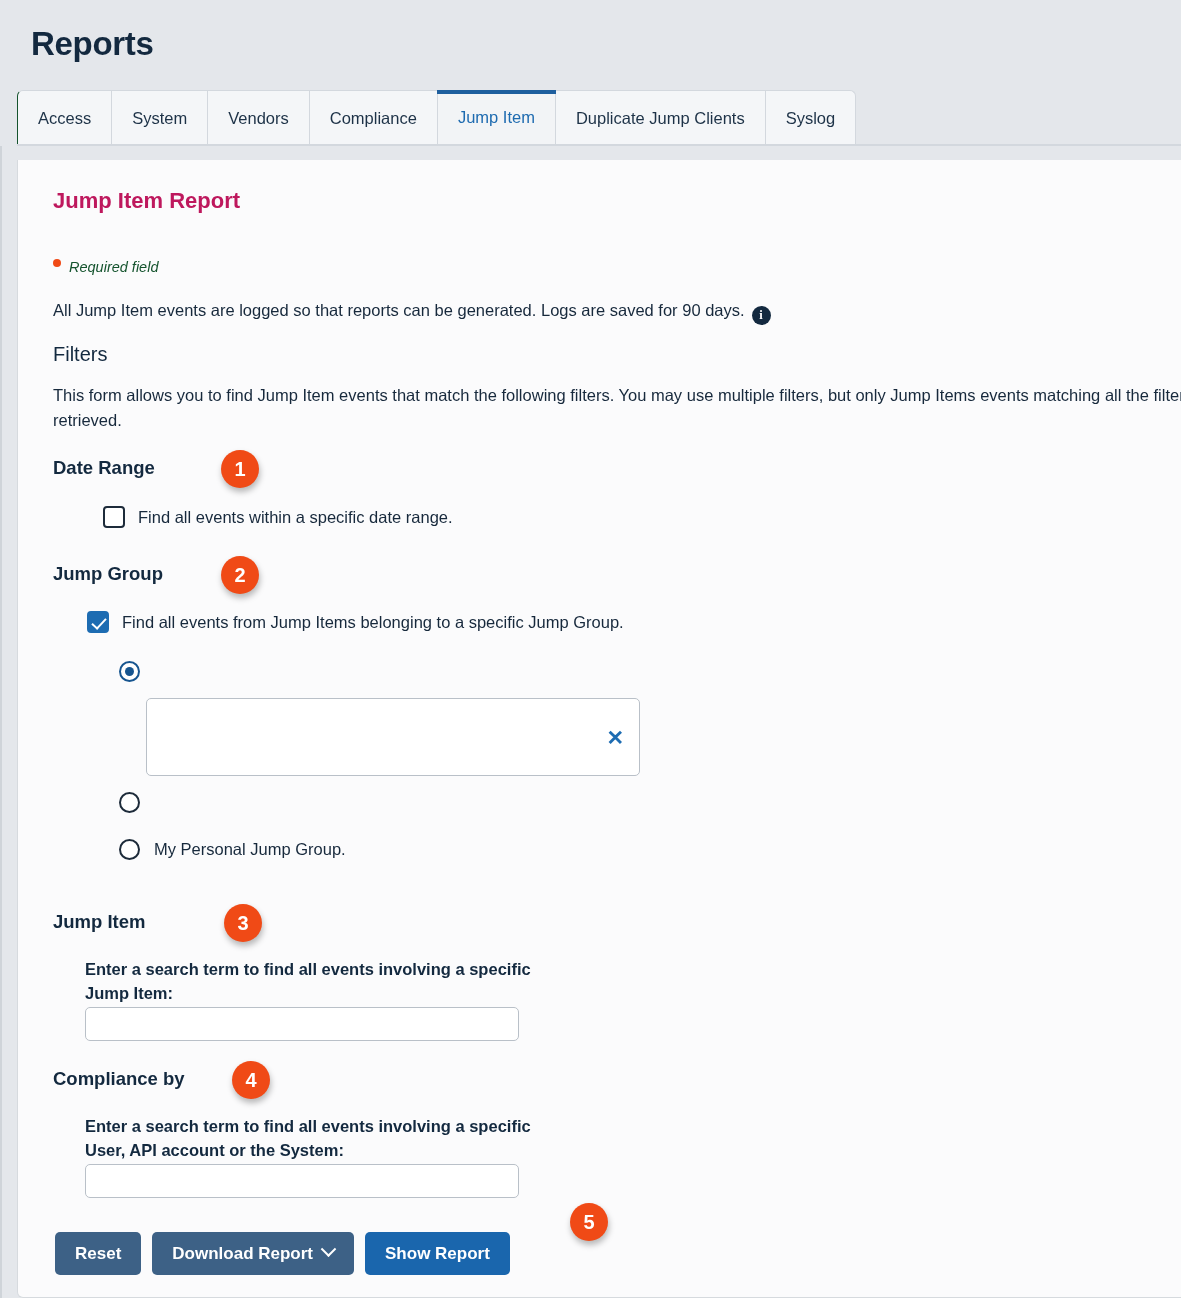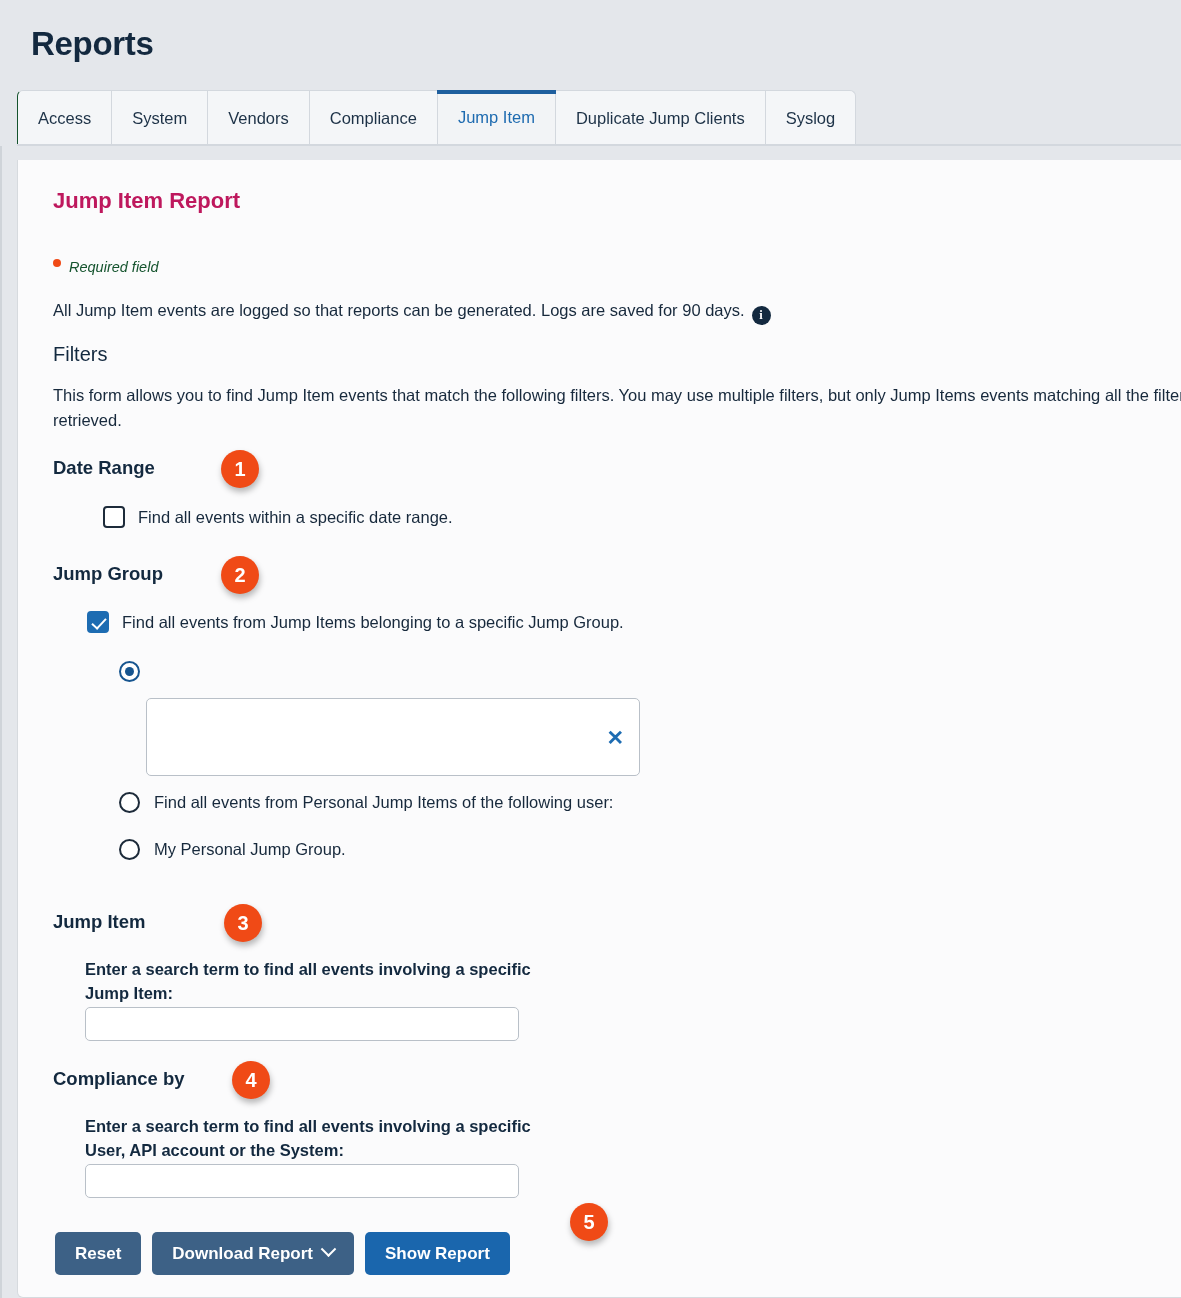--- a/index.html
+++ b/index.html
@@ -410,21 +410,20 @@
       <div class="radio-row" style="position:absolute; left:83px; top:501px;">
         <span class="radio selected"></span>
       </div>
 
       <div class="tokenbox" style="position:absolute; left:110px; top:538px;">
         <span class="token-clear">✕</span>
       </div>
 
       <div class="radio-row" style="position:absolute; left:83px; top:632px;">
         <span class="radio"></span>
-        <span class="radio-label">Find all events from Personal Jump Items of the following user:</span>
       </div>
 
       <div class="radio-row" style="position:absolute; left:83px; top:679px;">
         <span class="radio"></span>
         <span class="radio-label">My Personal Jump Group.</span>
       </div>
 
       <div style="position:absolute; left:17px; top:751px;">
         <span class="group-label">Jump Item</span>
       </div>

